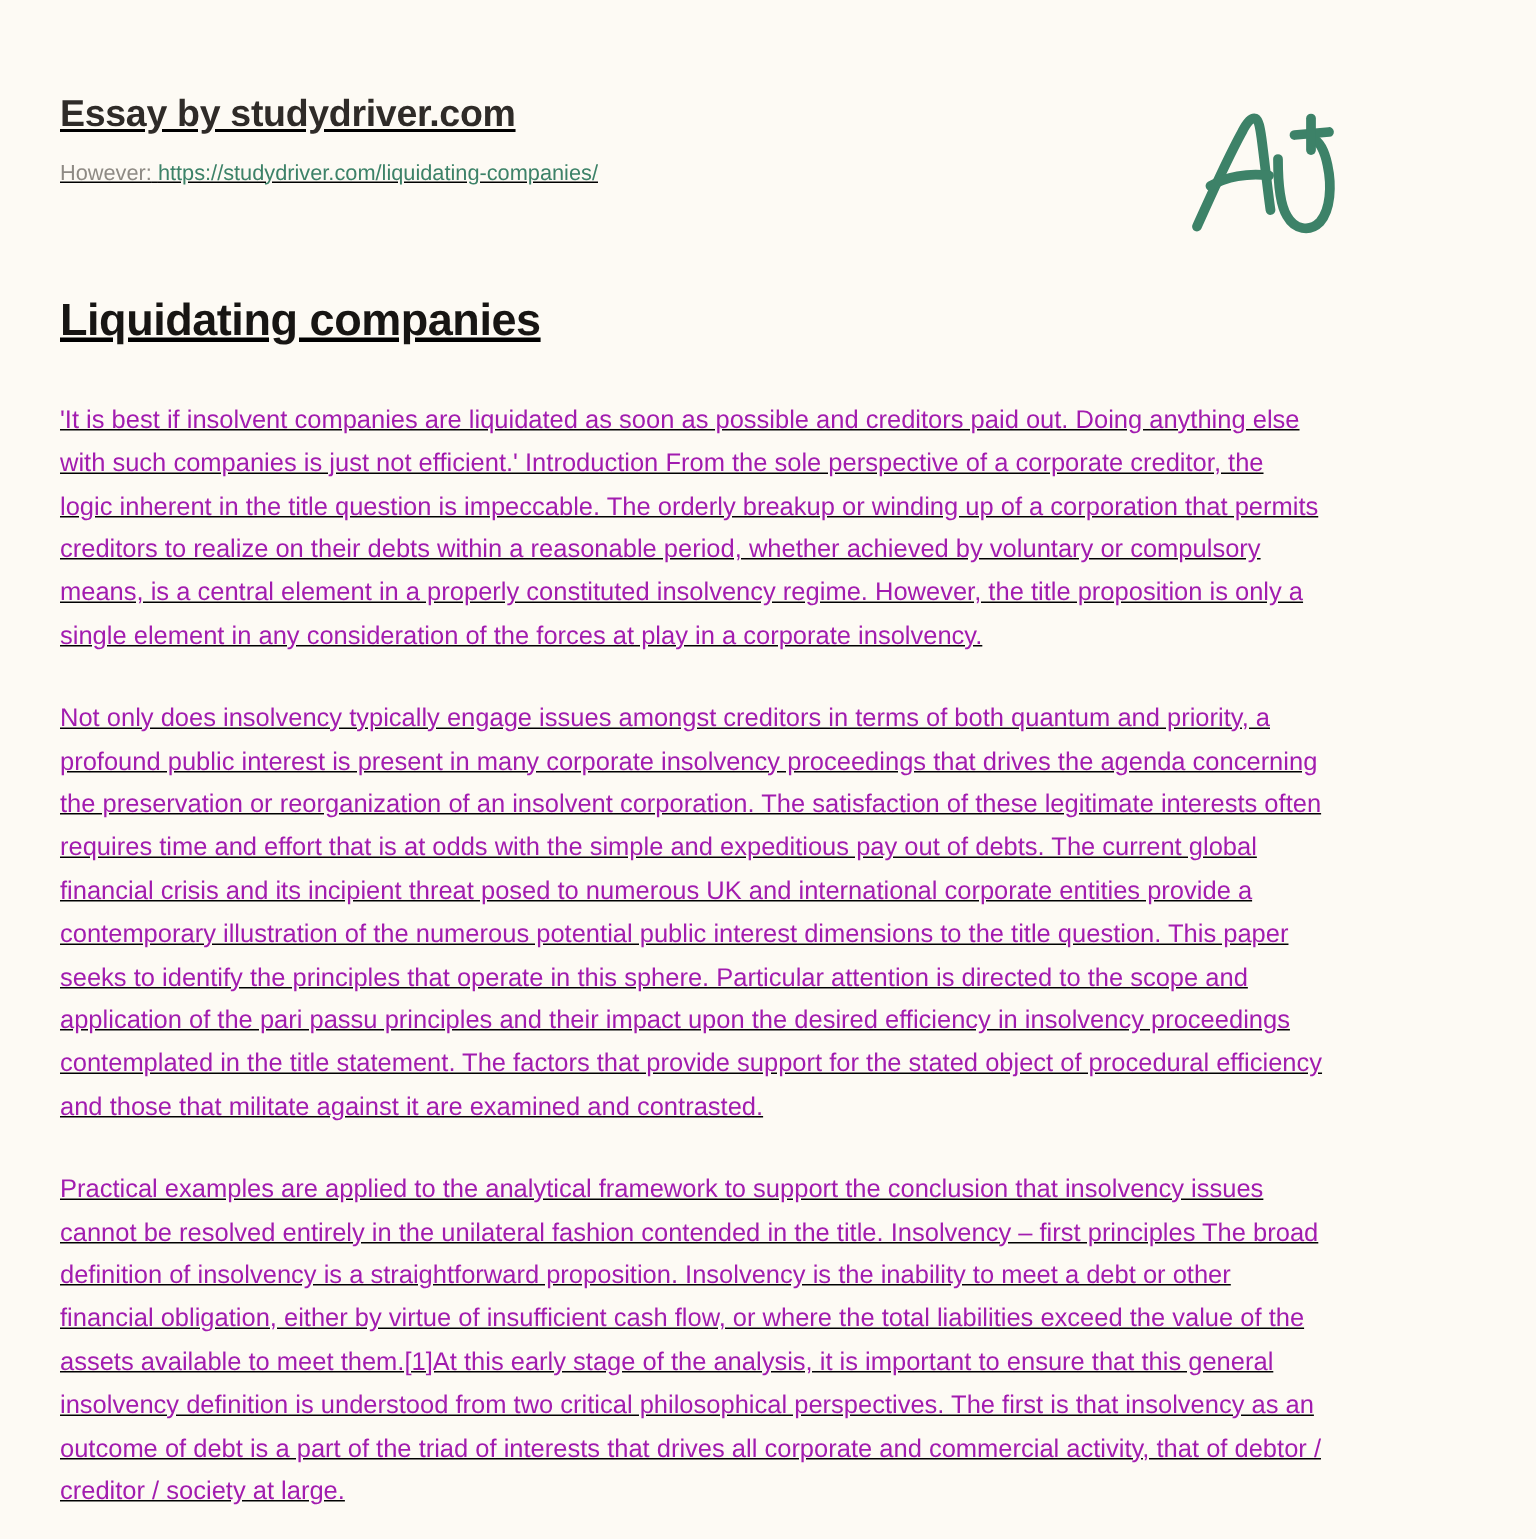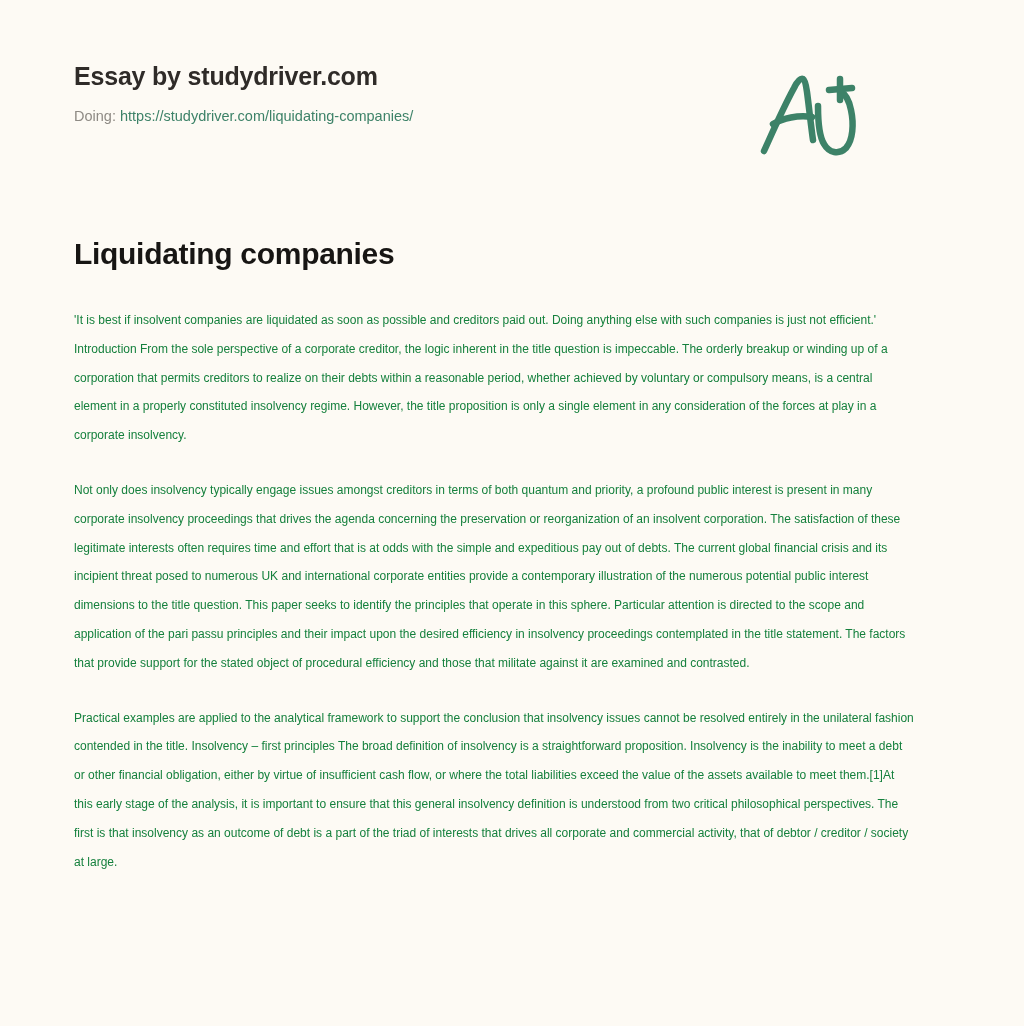--- a/index.html
+++ b/index.html
@@ -11,21 +11,22 @@
     height: 1026px;
     background: #fdfaf4;
     font-family: "Liberation Sans", sans-serif;
     overflow: hidden;
   }
   .page {
     position: relative;
     width: 1024px;
     height: 754px;
     box-sizing: border-box;
-    padding: 0 74px;
+    padding: 0 40px;
+    text-decoration: underline;
   }
 
   
   .header {
     position: relative;
     padding-top: 63px;
     height: 120px;
     box-sizing: border-box;
   }
   .essay-by {
@@ -54,50 +55,50 @@
     position: absolute;
     top: 66px;
     right: 84px;
     width: 110px;
     height: 100px;
   }
   .logo svg { display: block; width: 110px; height: 100px; }
 
   
   .article {
-    margin-top: 116px;
+    margin-top: 76px;
   }
   .article-title {
     font-size: 30px;
     font-weight: bold;
     color: #171513;
     letter-spacing: -0.3px;
     line-height: 1.2;
     margin: 0 0 34px 0;
   }
   .body-text p {
-    font-size: 12px;
+    font-size: 17px;
     line-height: 28.8px;
-    color: #15803d;
+    color: #a21caf;
     margin: 0 0 26px 0;
     max-width: 842px;
     text-align: left;
   }
   .body-text p:last-child { margin-bottom: 0; }
 </style>
 </head>
 <body>
 
 <div class="page">
 
   <div class="header">
     <div class="essay-by">Essay by studydriver.com</div>
 
     <div class="source-line">
-      <span>Doing:</span>
+      <span>However:</span>
       <a class="source-link" href="#">https://studydriver.com/liquidating-companies/</a>
     </div>
 
     <div class="logo">
       <svg viewBox="0 0 110 100" aria-hidden="true">
         <g fill="none" stroke="#3d8268" stroke-width="6.5" stroke-linecap="round" stroke-linejoin="round">
 
           <path d="M8 85 C14 72 26 44 38 22 C41 16 44 12 47 13 C49 14 50 19 51 26 C53 41 55 60 57 74"></path>
           <path d="M17 58 C27 52 42 49 56 51"></path>
 

